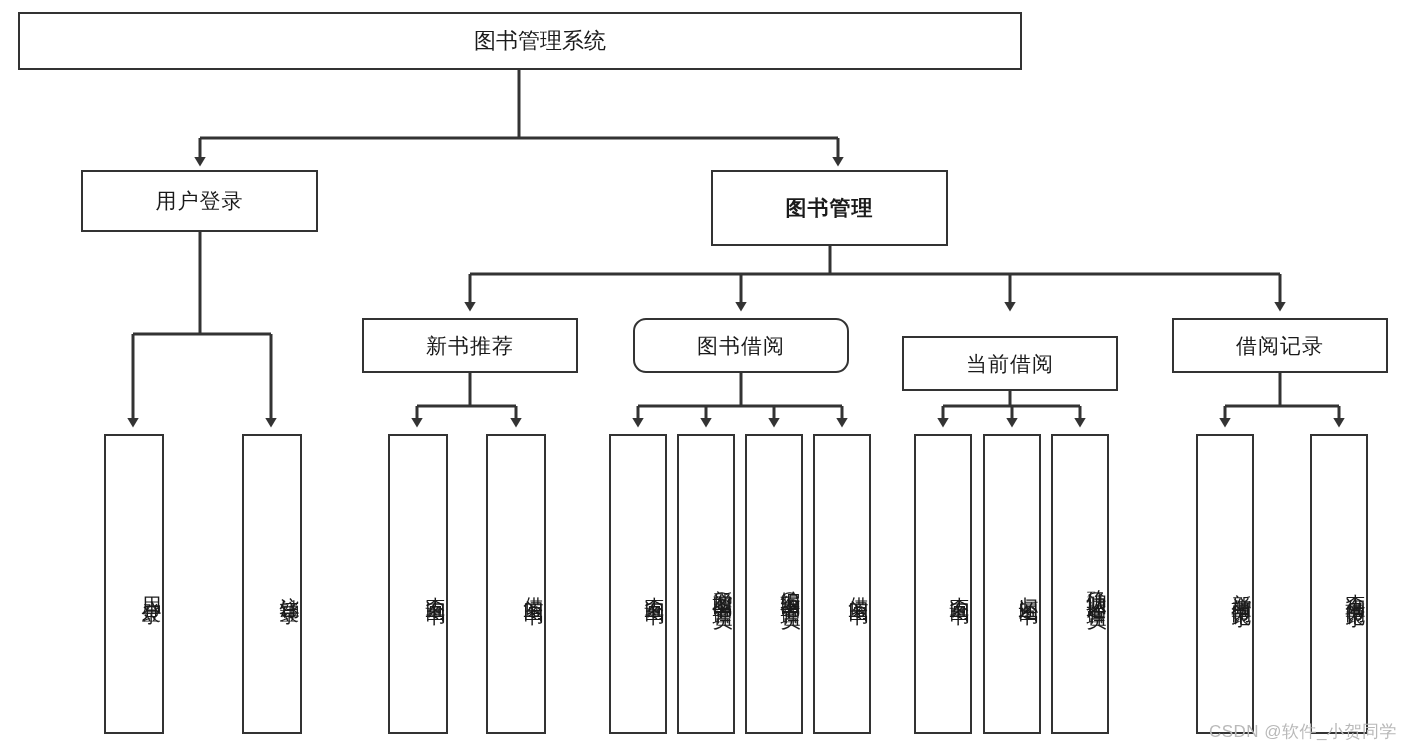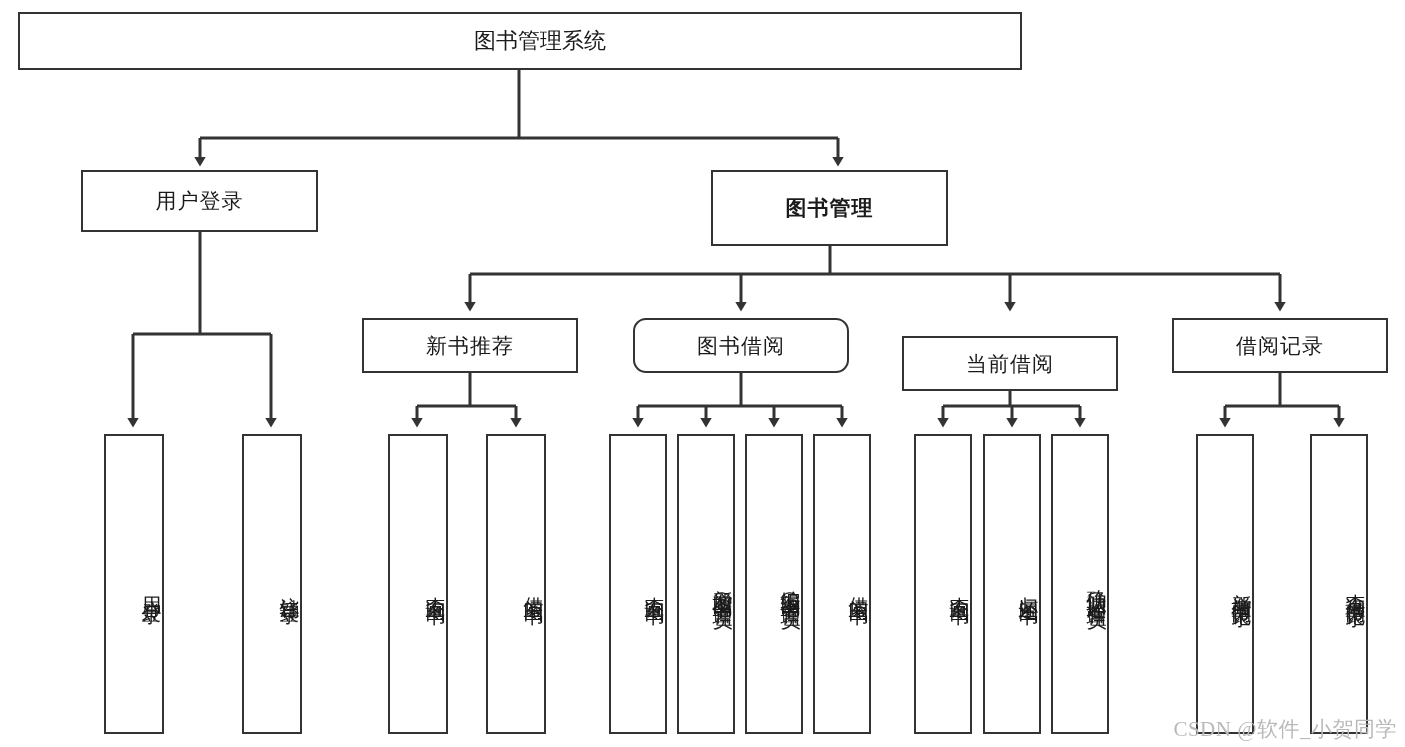--- a/index.html
+++ b/index.html
@@ -57,25 +57,25 @@
   .node.leaf .vtext {
     writing-mode: vertical-rl;
     text-orientation: upright;
     display: block;
     white-space: nowrap;
   }
   .watermark {
     position: absolute;
     right: 8px;
     bottom: 4px;
-    font-size: 21px;
+    font-size: 17px;
     color: #b9b9b9;
     letter-spacing: 0.5px;
     white-space: nowrap;
-    font-family: Liberation Serif, serif;
+    font-family: Liberation Sans, sans-serif;
   }
 </style>
 </head>
 <body>
 
 <div id="canvas">
 
   <svg id="wires" viewBox="0 0 1405 747" xmlns="http://www.w3.org/2000/svg">
     <defs>
       <marker id="arrow" markerWidth="10" markerHeight="12" refX="1.5" refY="6" orient="auto" markerUnits="userSpaceOnUse">

